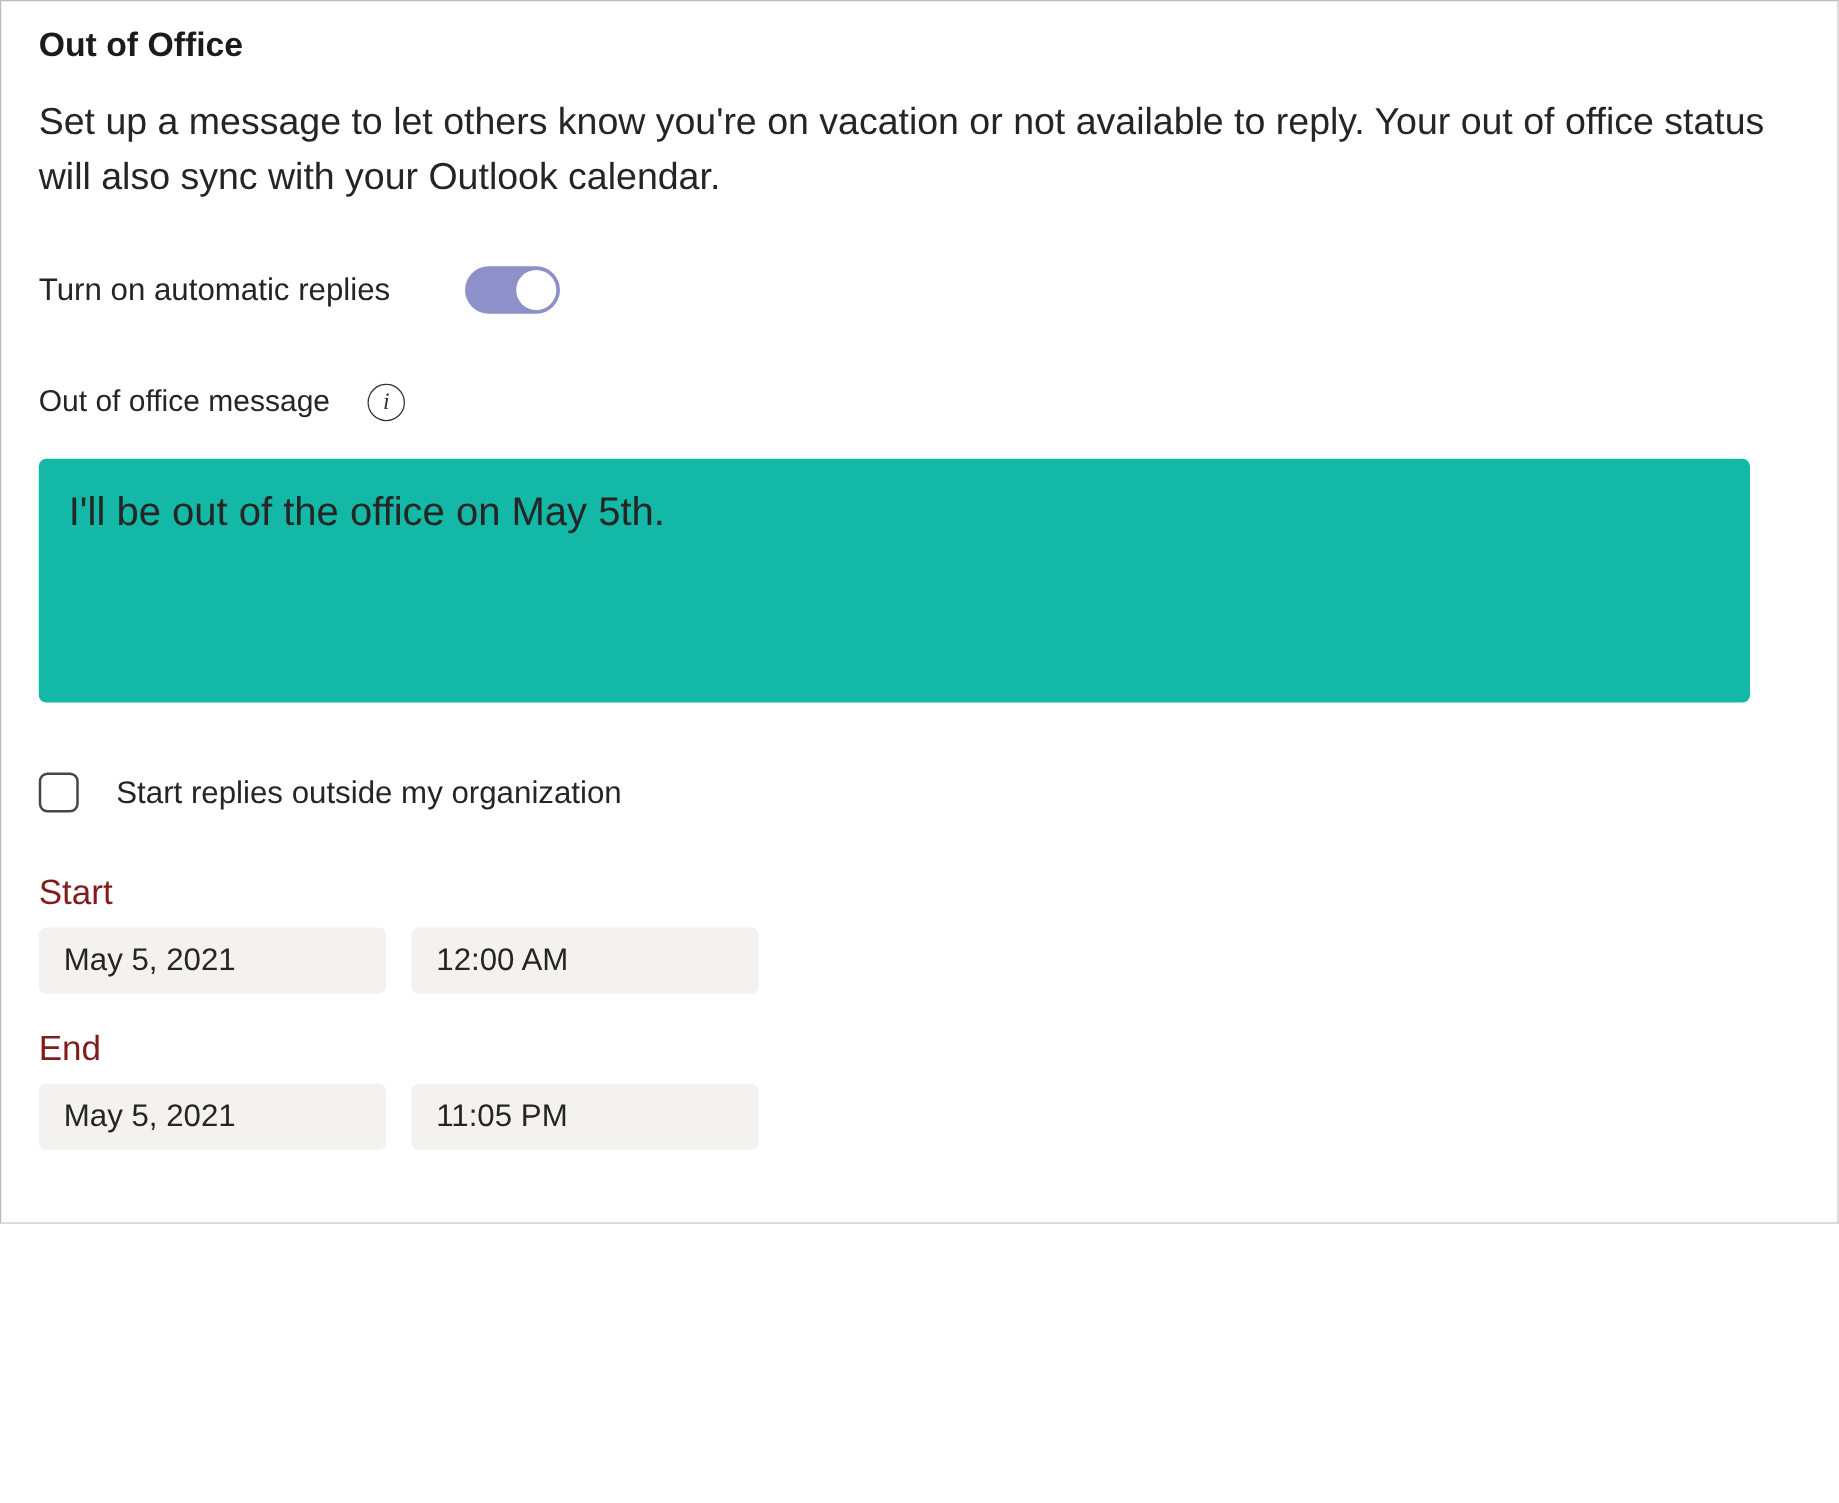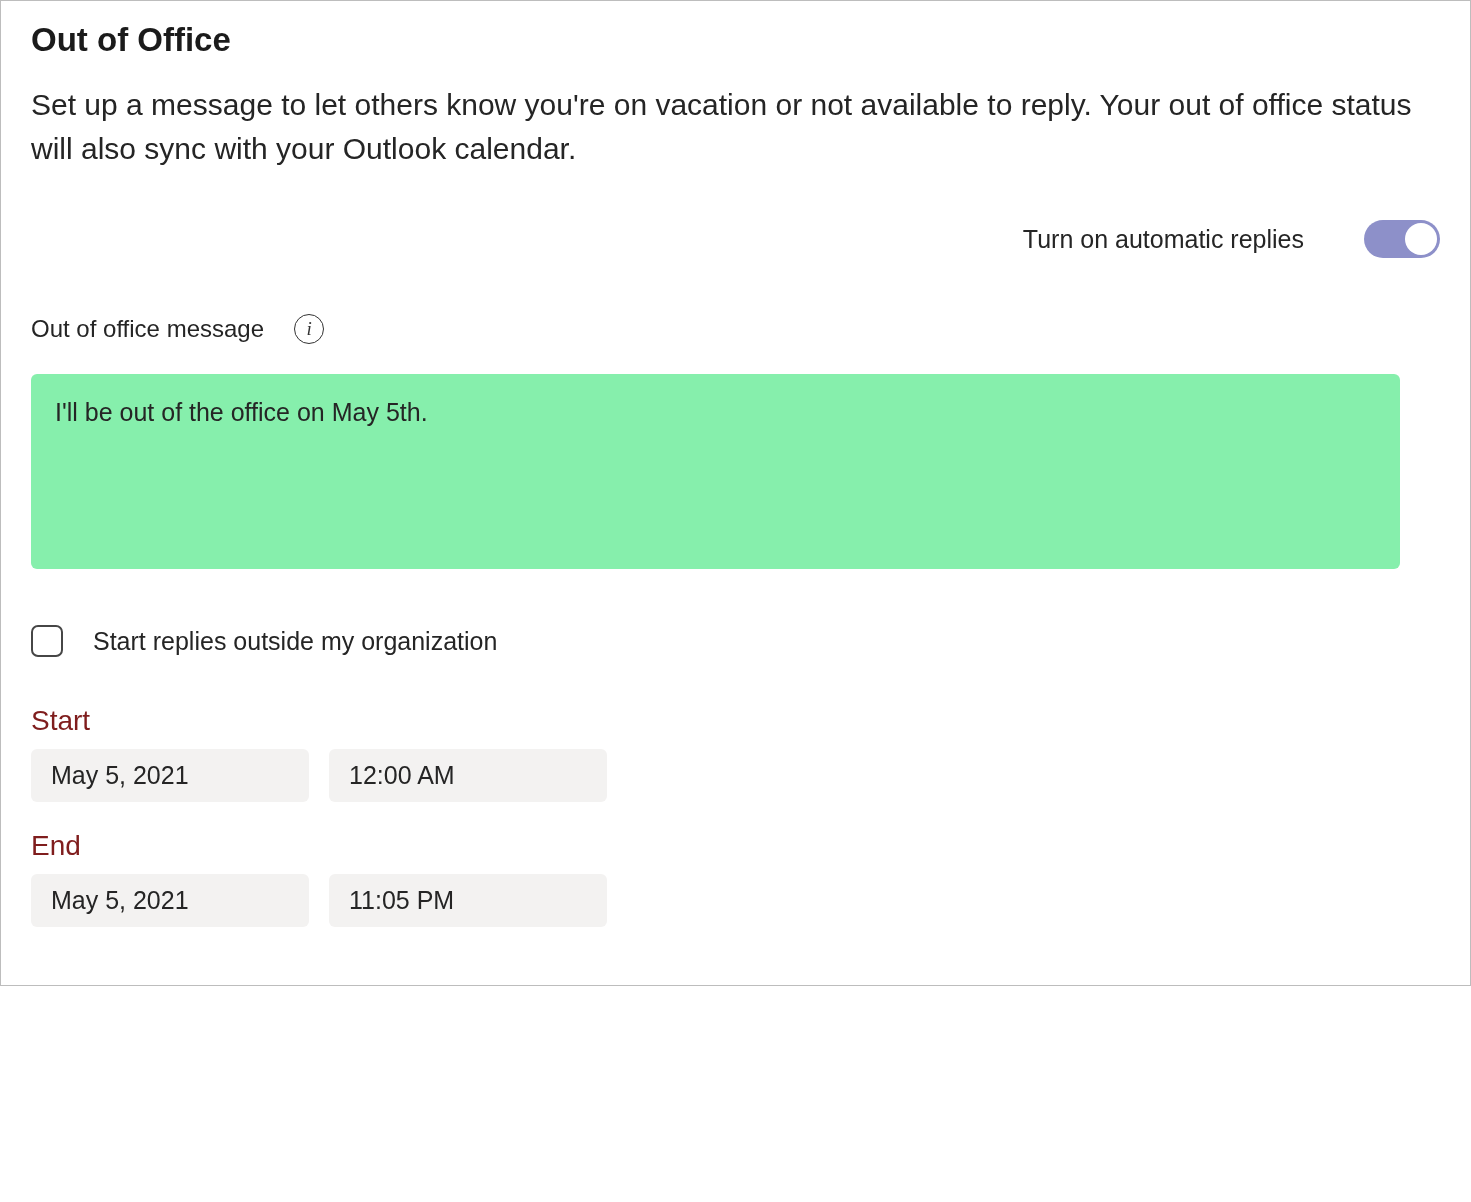--- a/index.html
+++ b/index.html
@@ -12,37 +12,36 @@
       background: #fff;
       padding: 0;
     }
     .container {
       border: 1px solid #bdbdbd;
       padding: 20px 30px 30px 30px;
       max-width: 1471px;
       background: #fff;
     }
     .title {
-      font-size: 33px;
+      font-size: 27px;
       font-weight: 700;
       color: #1b1b1b;
       margin-bottom: 24px;
     }
     .description {
       font-size: 30px;
       color: #252525;
       line-height: 1.45;
       margin-bottom: 50px;
     }
     .toggle-row {
       display: flex;
       align-items: center;
       gap: 60px;
       margin-bottom: 56px;
-      justify-content: flex-end;
     }
     .toggle-label {
       font-size: 25px;
       color: #252525;
     }
     .toggle {
       position: relative;
       width: 76px;
       height: 38px;
       background: #8d90c9;
@@ -76,25 +75,25 @@
       display: flex;
       align-items: center;
       justify-content: center;
       font-size: 19px;
       font-family: Georgia, serif;
       font-style: italic;
       color: #333;
       cursor: pointer;
     }
     .message-box {
-      background: #86efac;
+      background: #14b8a6;
       border-radius: 6px;
       padding: 24px;
       min-height: 195px;
-      font-size: 25px;
+      font-size: 32px;
       color: #252525;
       margin-bottom: 56px;
       width: calc(100% - 40px);
     }
     .checkbox-row {
       display: flex;
       align-items: center;
       gap: 30px;
       margin-bottom: 48px;
     }

